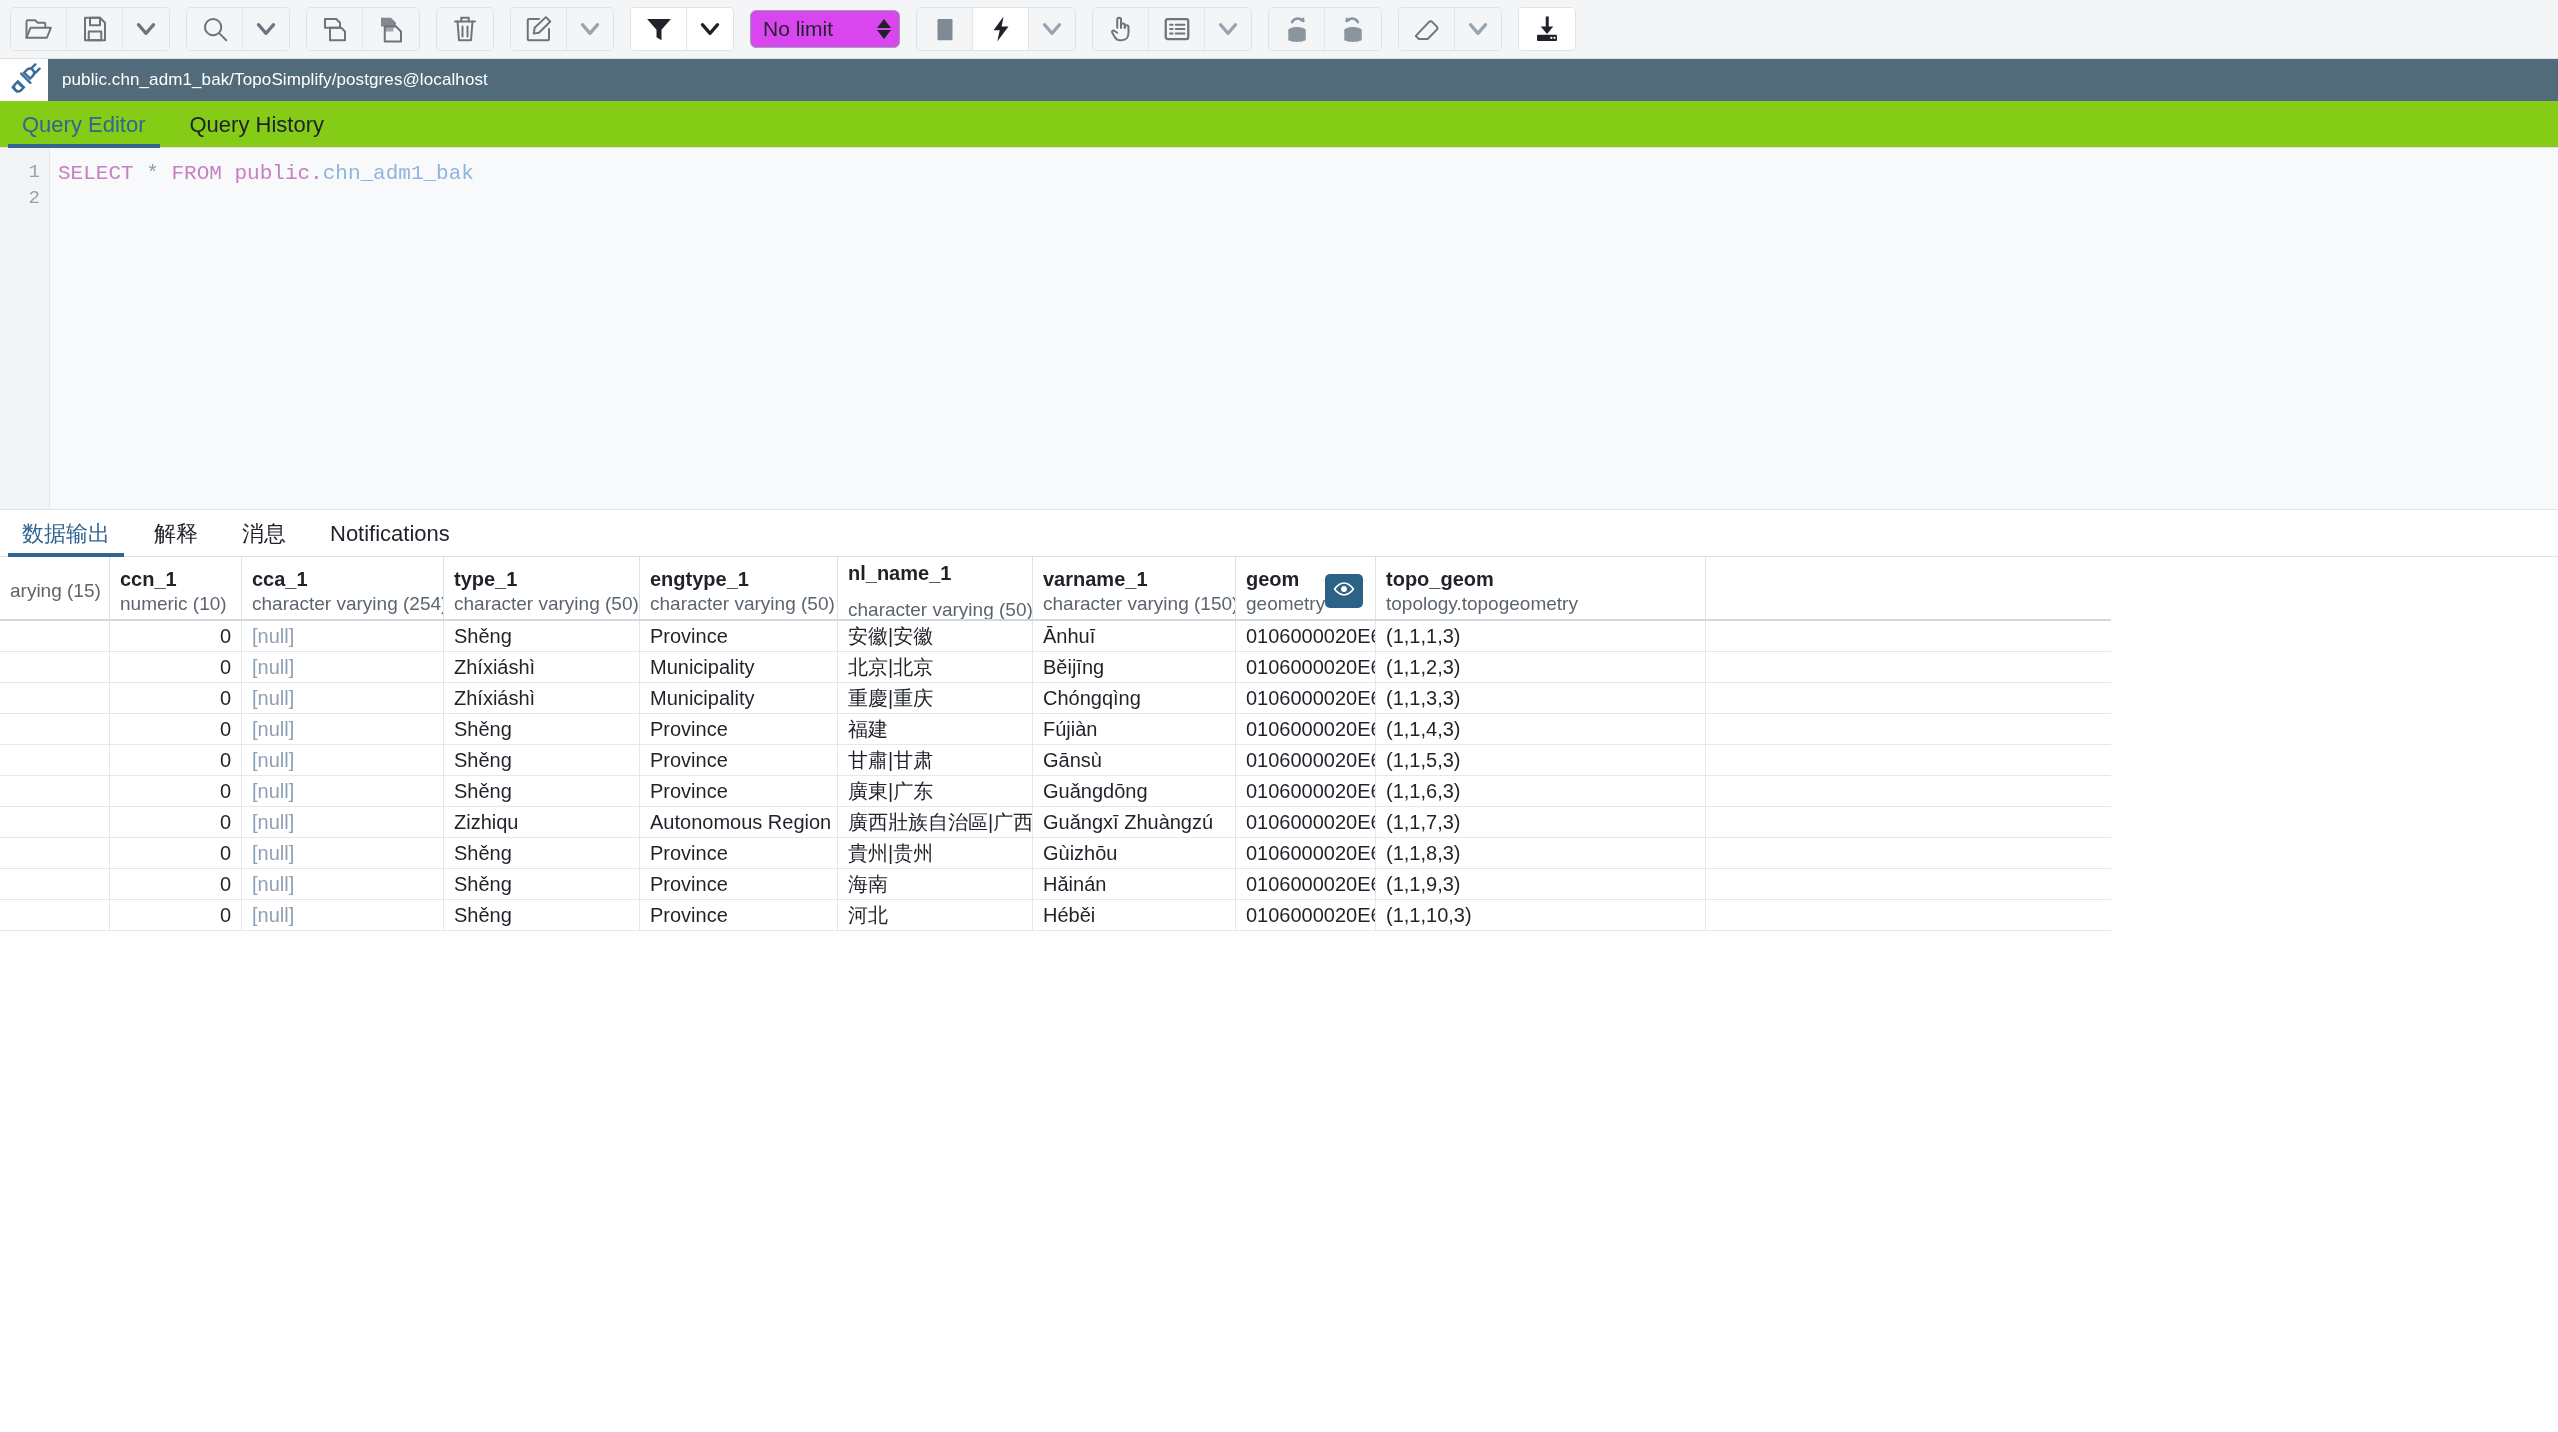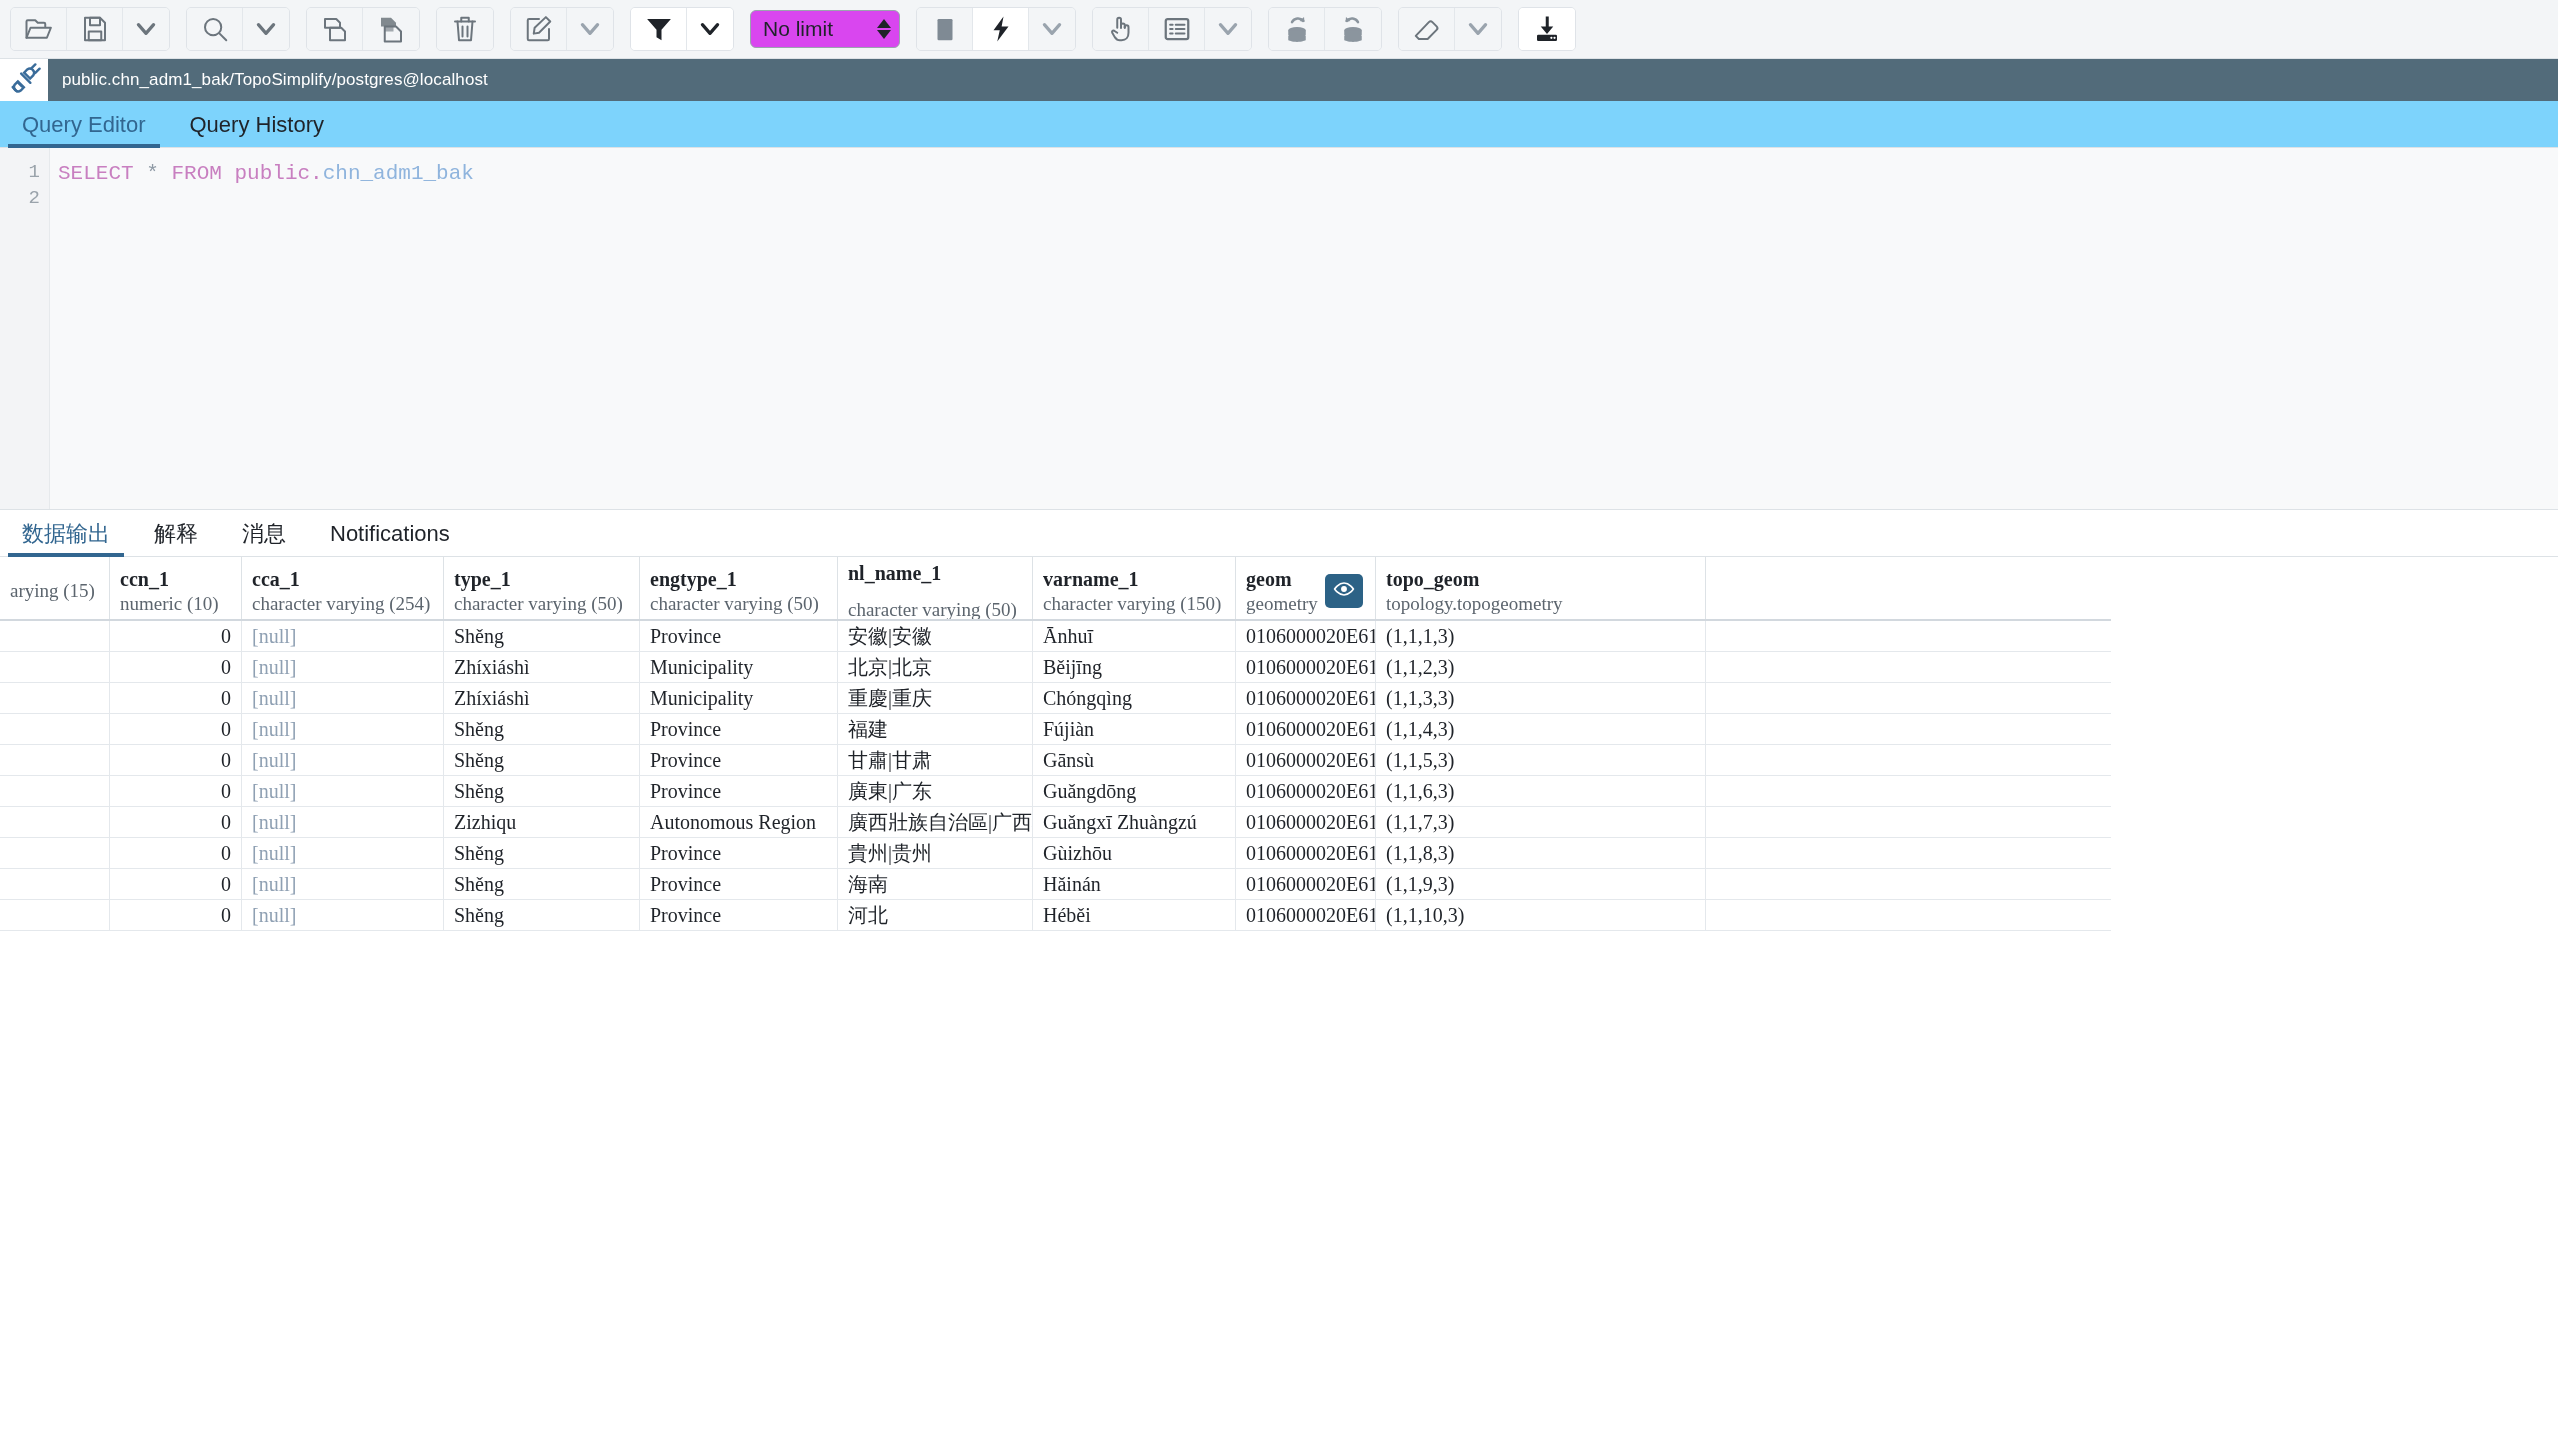--- a/index.html
+++ b/index.html
@@ -94,21 +94,21 @@
     font-size: 17px;
     letter-spacing: 0.1px;
   }
 
   
   .tabs {
     height: 47px;
     display: flex;
     align-items: flex-end;
     border-bottom: 1px solid #dde2e6;
-    background: #7dd3fc;
+    background: #84cc16;
     padding-left: 0px;
   }
   .tab {
     padding: 0 22px 11px 22px;
     font-size: 22px;
     color: #1f2329;
     cursor: pointer;
     position: relative;
     line-height: 1;
   }
@@ -158,21 +158,21 @@
   
   .result-tabs {
     height: 47px;
     display: flex;
     align-items: flex-end;
     border-bottom: 1px solid #dde2e6;
     background: #ffffff;
   }
 
   
-  .grid { width: 2111px; font-family: Liberation Serif, serif; }
+  .grid { width: 2111px; }
   .grid-header {
     display: flex;
     border-bottom: 2px solid #d2d8de;
     background: #ffffff;
     height: 64px;
   }
   .gh-cell {
     border-right: 1px solid #dde2e6;
     padding: 6px 10px 0 10px;
     display: flex;

